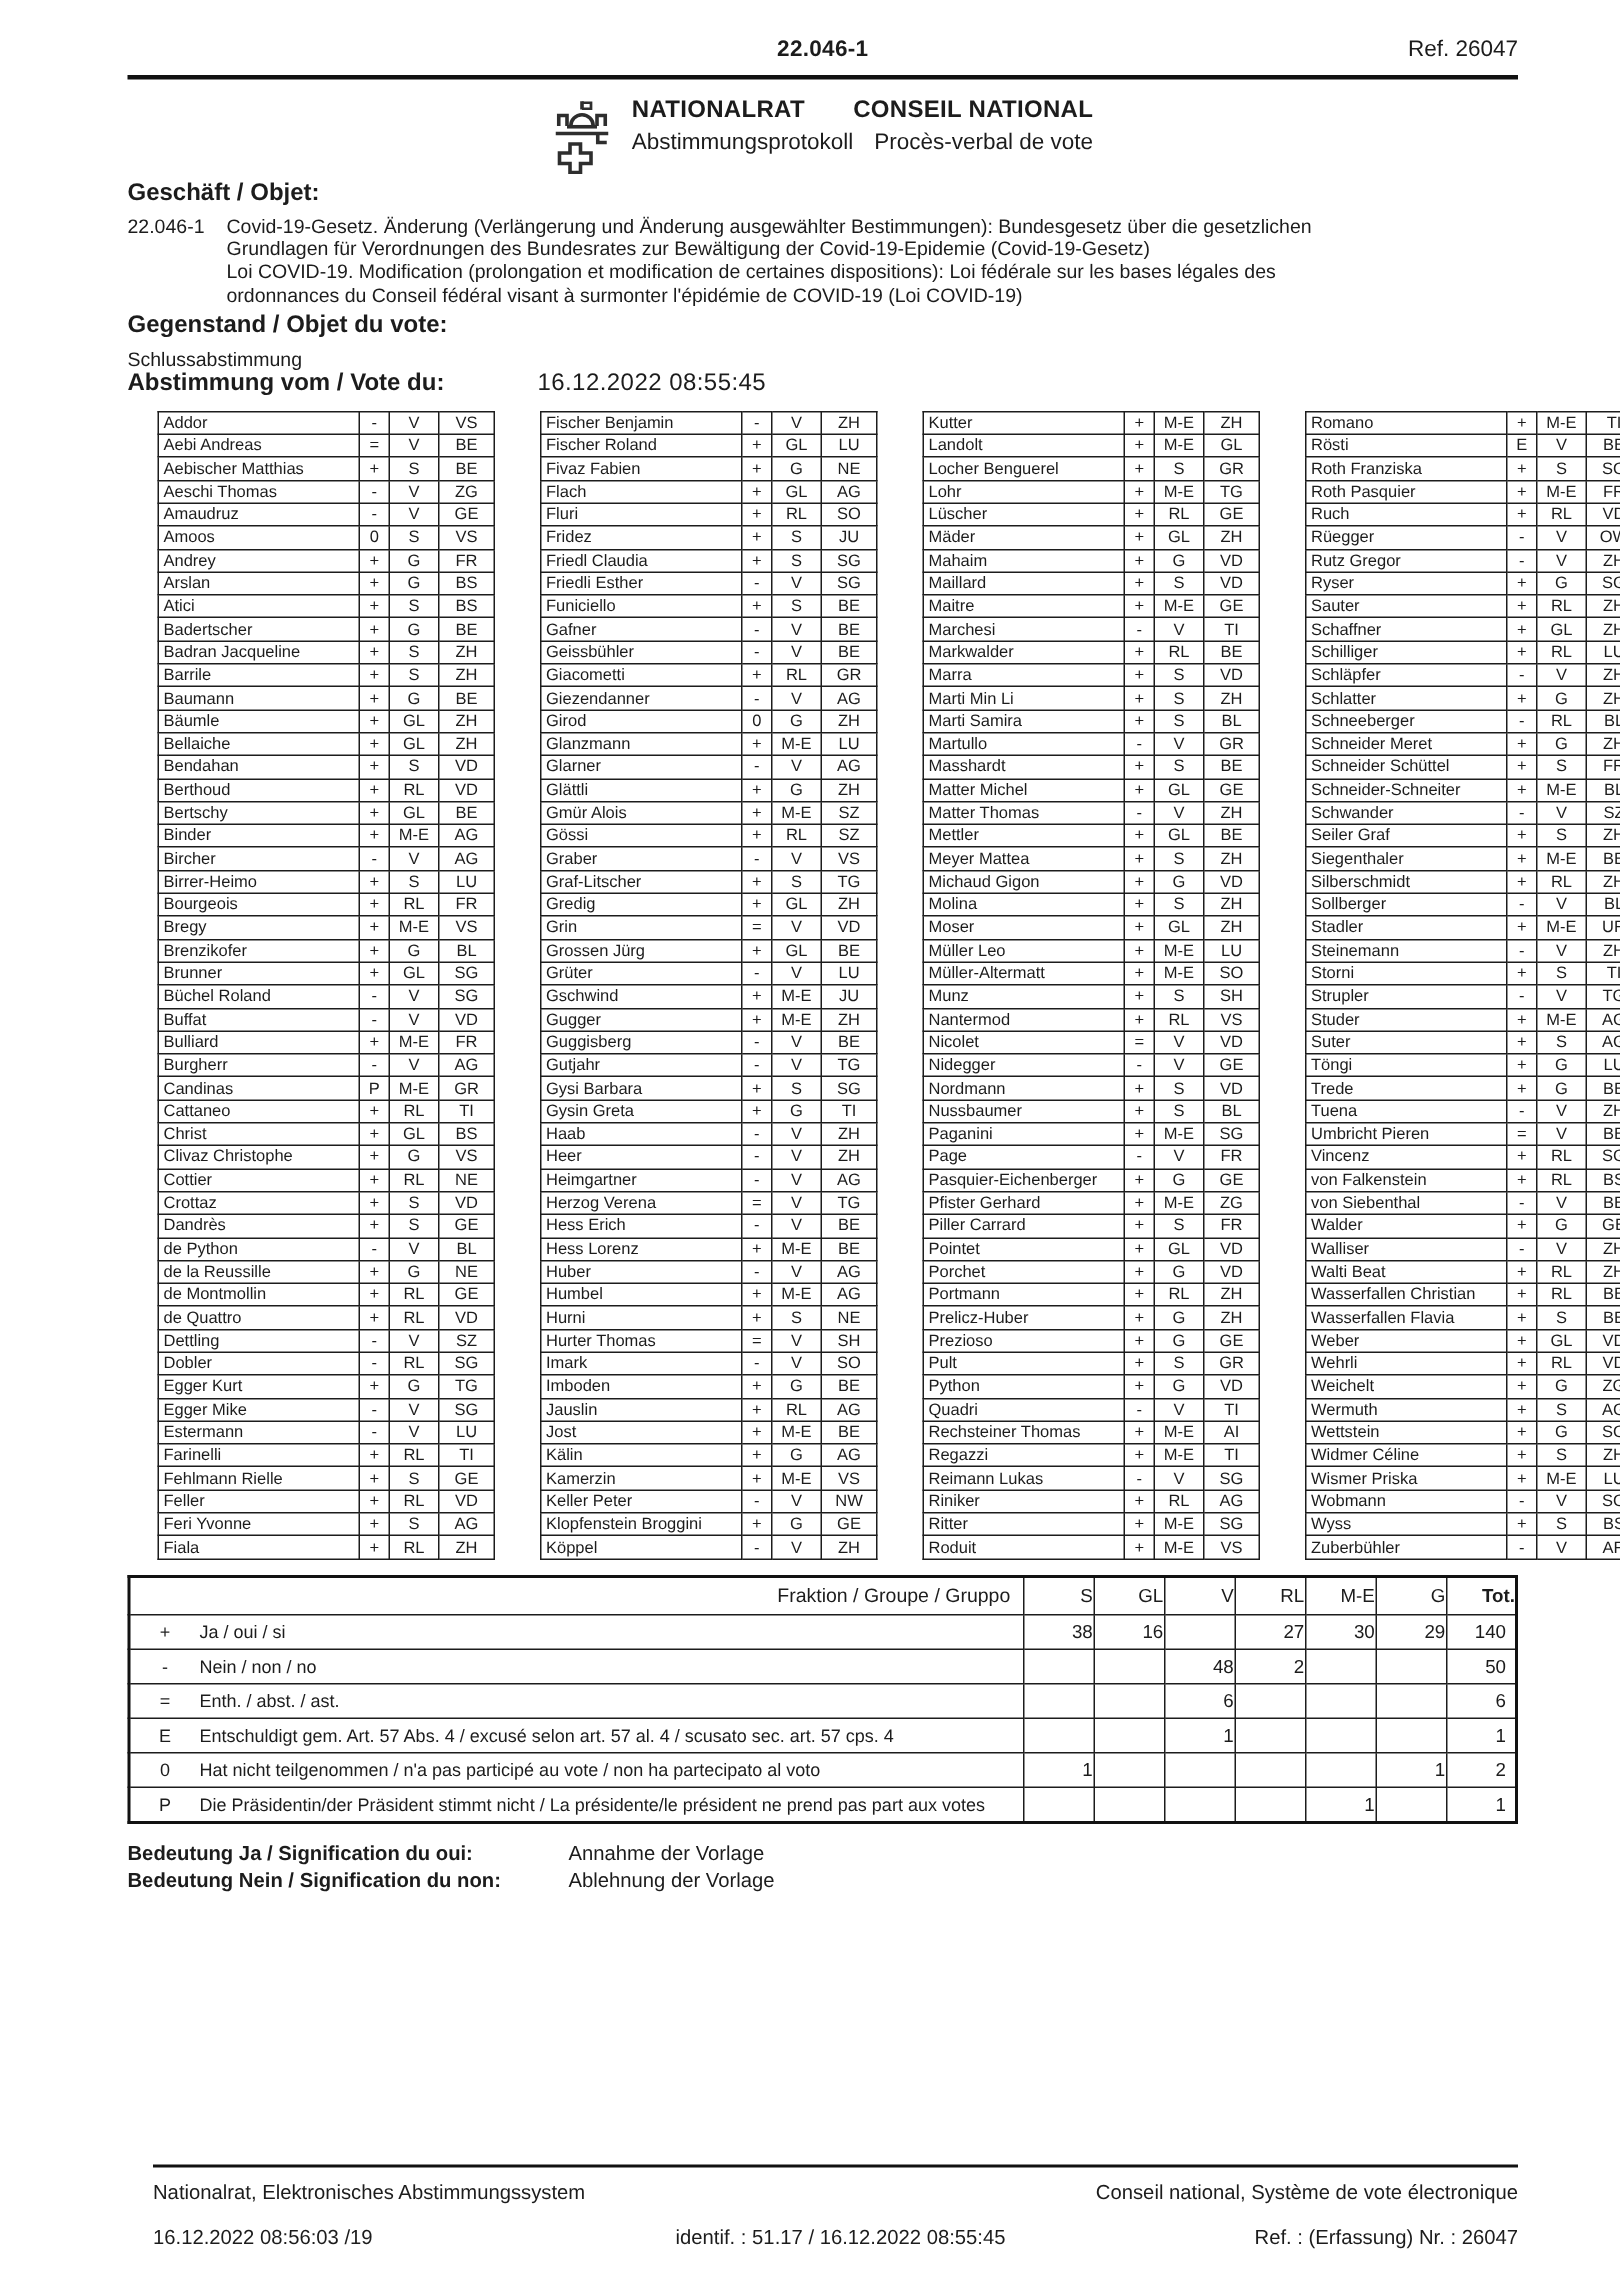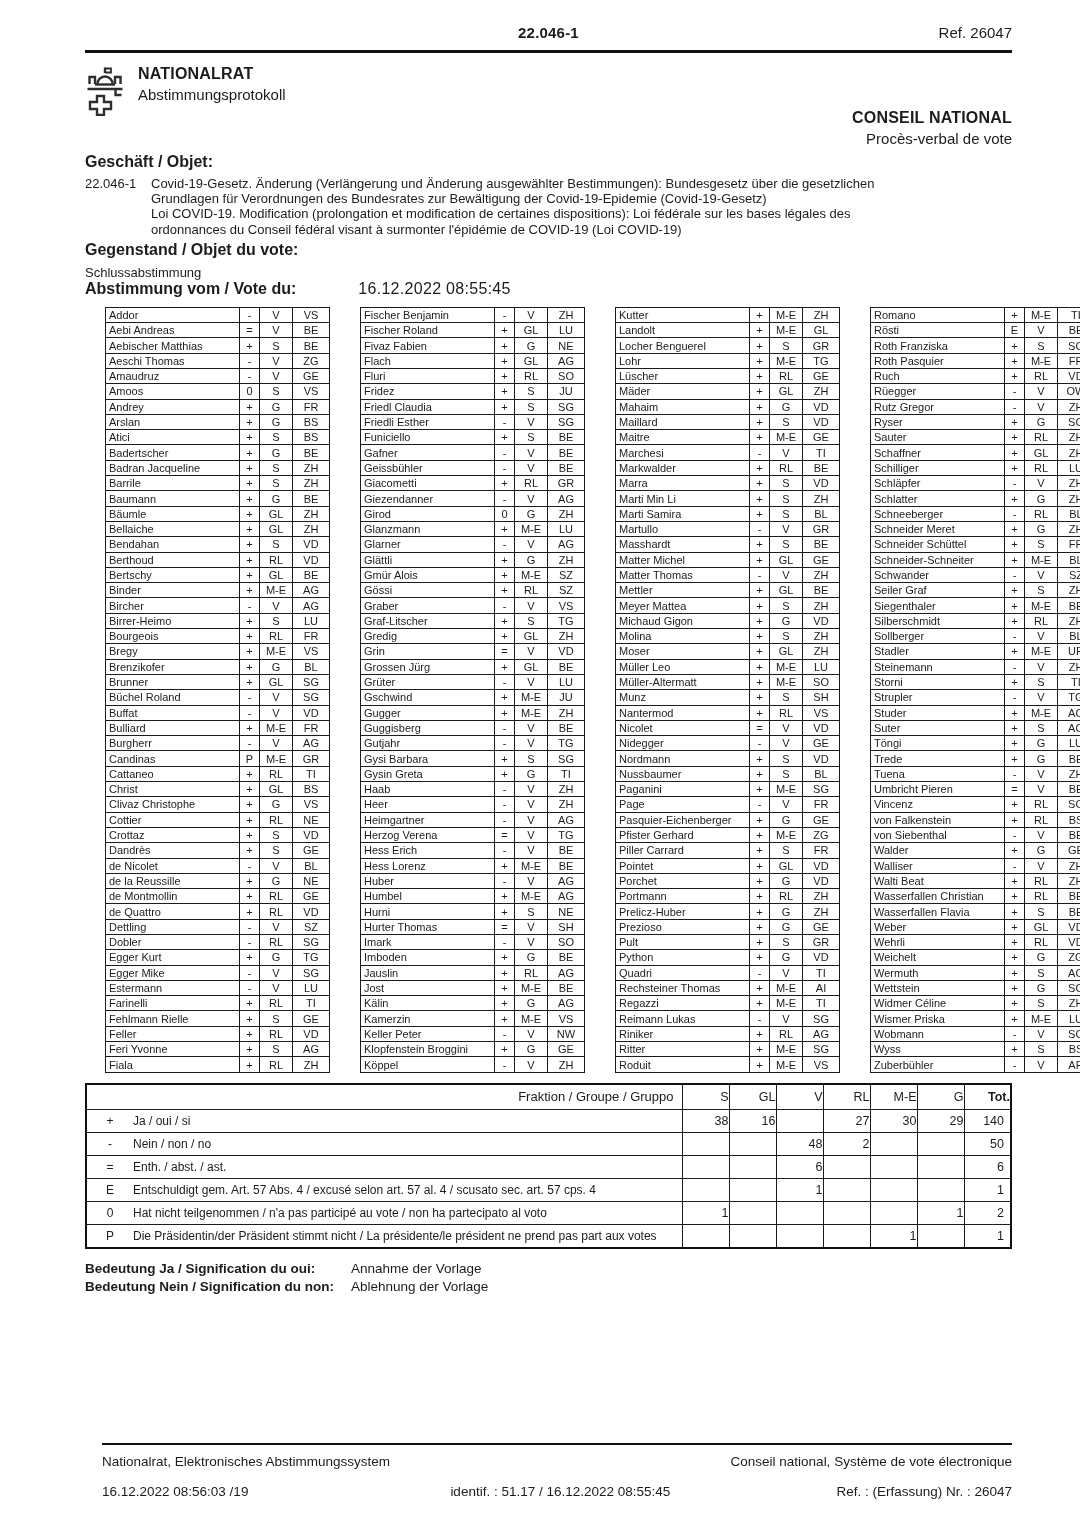--- a/index.html
+++ b/index.html
@@ -13,27 +13,27 @@
   }
   .page { padding:24px 68px 0 85px; }
 
   
   .toprow { display:grid; grid-template-columns:1fr auto 1fr; align-items:baseline; font-size:15px; }
   .doc-number { grid-column:2; font-weight:bold; letter-spacing:.2px; }
   .doc-ref { grid-column:3; text-align:right; }
   .rule-thick { border-top:3px solid #111; margin-top:9px; }
 
   
-  .masthead { display:flex; justify-content:space-between; margin-top:11px; }
+  .masthead { display:flex; justify-content:center; margin-top:11px; }
   .mast-left { display:flex; align-items:flex-start; }
   .logo { width:40px; height:50px; flex:none; margin-top:2px; }
   .mast-titles { margin-left:13px; }
   .mast-title { font-weight:bold; font-size:16px; line-height:20px; letter-spacing:.2px; }
   .mast-sub { font-size:15px; line-height:21px; }
-  .mast-right { text-align:right;margin-top:44px; }
+  .mast-right { text-align:right; }
 
   
   .sec-heading { font-weight:bold; font-size:16px; margin-top:4px; }
   .business { display:flex; margin-top:5px; font-size:13px; line-height:15.2px; }
   .business .num { width:66px; flex:none; }
   .subject-value { font-size:13px; margin-top:6px; }
   .voteline { display:flex; align-items:baseline; margin-bottom:9px; }
   .voteline .lbl { font-weight:bold; font-size:16px; }
   .voteline .val { font-size:16px; margin-left:62px; letter-spacing:.3px; }
 
@@ -60,21 +60,21 @@
   table.summary .frak-label { text-align:right; padding-right:8px; font-size:13px; }
   table.summary .colhead { text-align:center; }
   table.summary .colhead.tot { font-weight:bold; }
   table.summary td.rowlabel { text-align:left; font-size:12px; padding-right:4px; }
   table.summary td.rowlabel .sym { display:inline-block; width:22px; margin-left:12px; margin-right:12px; text-align:center; }
   table.summary td.val { text-align:right; }
   table.summary td.val.tot { text-align:right; padding-right:6px; }
 
   
   .meaning { margin-top:11px; font-size:13.5px; }
-  .meaning .row { display:flex; line-height:18.5px; }
+  .meaning .row { display:flex; line-height:18.5px;gap:28px; }
   .meaning .lbl { width:266px; flex:none; font-weight:bold; }
 
   
   .footer { position:absolute; left:102px; right:68px; top:1443px; border-top:2px solid #111; }
   .footer-inner { display:flex; justify-content:space-between; align-items:flex-end; padding-top:9px; font-size:13.5px; }
   .footer .l2 { margin-top:15px; }
   .foot-right { text-align:right; }
   .foot-center { padding-bottom:0; }
 </style>
 </head>
@@ -346,21 +346,21 @@
             <td class="fraction">S</td>
             <td class="canton">VD</td>
           </tr>
           <tr>
             <td class="name">Dandrès</td>
             <td class="vote">+</td>
             <td class="fraction">S</td>
             <td class="canton">GE</td>
           </tr>
           <tr>
-            <td class="name">de Nicolet</td>
+            <td class="name">de Python</td>
             <td class="vote">-</td>
             <td class="fraction">V</td>
             <td class="canton">BL</td>
           </tr>
           <tr>
             <td class="name">de la Reussille</td>
             <td class="vote">+</td>
             <td class="fraction">G</td>
             <td class="canton">NE</td>
           </tr>

